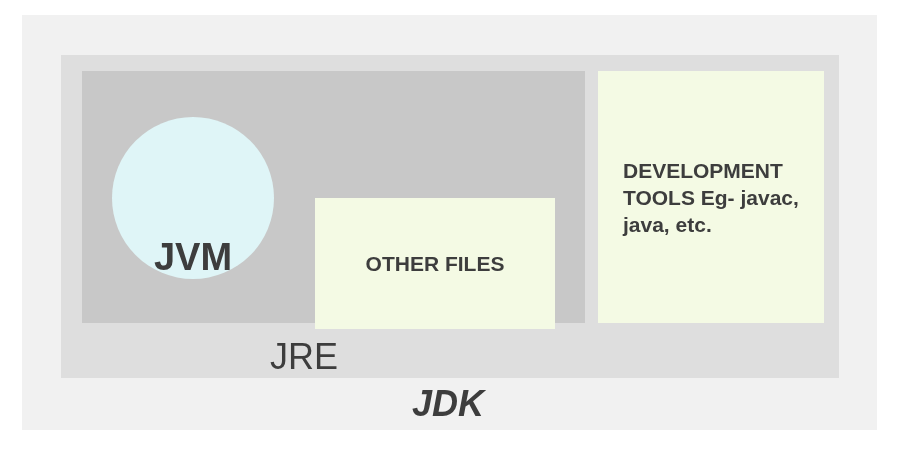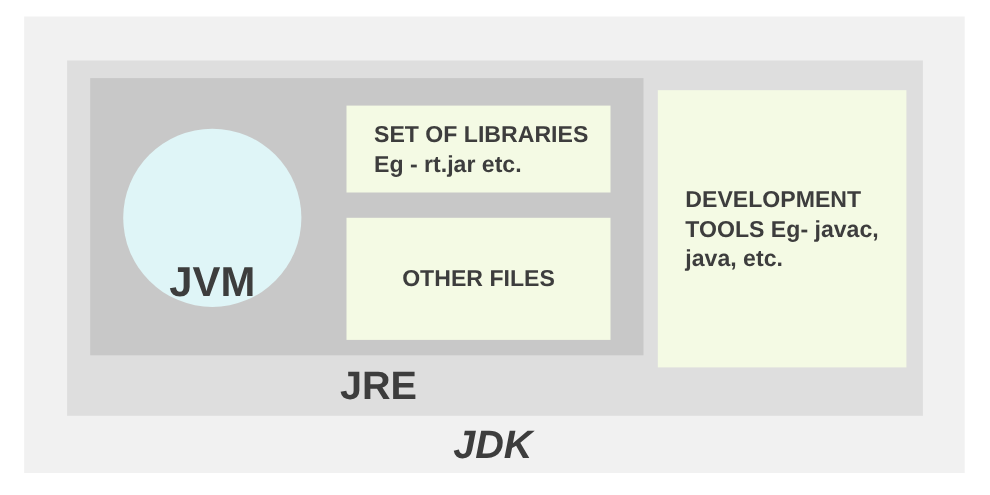--- a/index.html
+++ b/index.html
@@ -56,43 +56,41 @@
   .lib-box {
     left: 233px; top: 25px;
     width: 240px; height: 79px;
     padding-left: 25px;
     padding-right: 10px;
     box-sizing: border-box;
     align-items: flex-start;
   }
   .other-box {
     left: 233px; top: 127px;
-    width: 240px; height: 111px;
+    width: 240px; height: 131px;
     align-items: center;
     text-align: center;
   }
   .dev-box {
     left: 537px; top: 16px;
     width: 226px; height: 252px;
     padding-left: 25px;
     padding-right: 16px;
     box-sizing: border-box;
     align-items: flex-start;
     text-align: left;
-    margin-top: 11px;
   }
   .jre-label {
     left: 243px; top: 268px;
     height: 55px;
     transform: translateX(-50%);
     display: flex;
-    align-items: center;
+    align-items: flex-end;
     font-size: 36px;
-    font-weight: bold;
-    margin-left: 40px;
+    font-weight: normal;
   }
   .jdk-label {
     left: 426px; top: 363px;
     height: 52px;
     transform: translateX(-50%);
     display: flex;
     align-items: center;
     font-size: 36px;
     font-weight: bold;
     font-style: italic;
@@ -104,24 +102,20 @@
 <div class="stage">
   <div class="abs jdk-box">
 
     <div class="abs jre-box">
 
       <div class="abs jvm-area">
         <div class="abs jvm-circle">
           <span>JVM</span>
         </div>
 
-        <div class="abs pale-box lib-box">
-          <span>SET OF LIBRARIES</span>
-          <span>Eg - rt.jar etc.</span>
-        </div>
 
         <div class="abs pale-box other-box">
           <span>OTHER FILES</span>
         </div>
       </div>
 
       <div class="abs pale-box dev-box">
         <span>DEVELOPMENT TOOLS Eg- javac, java, etc.</span>
       </div>
 

